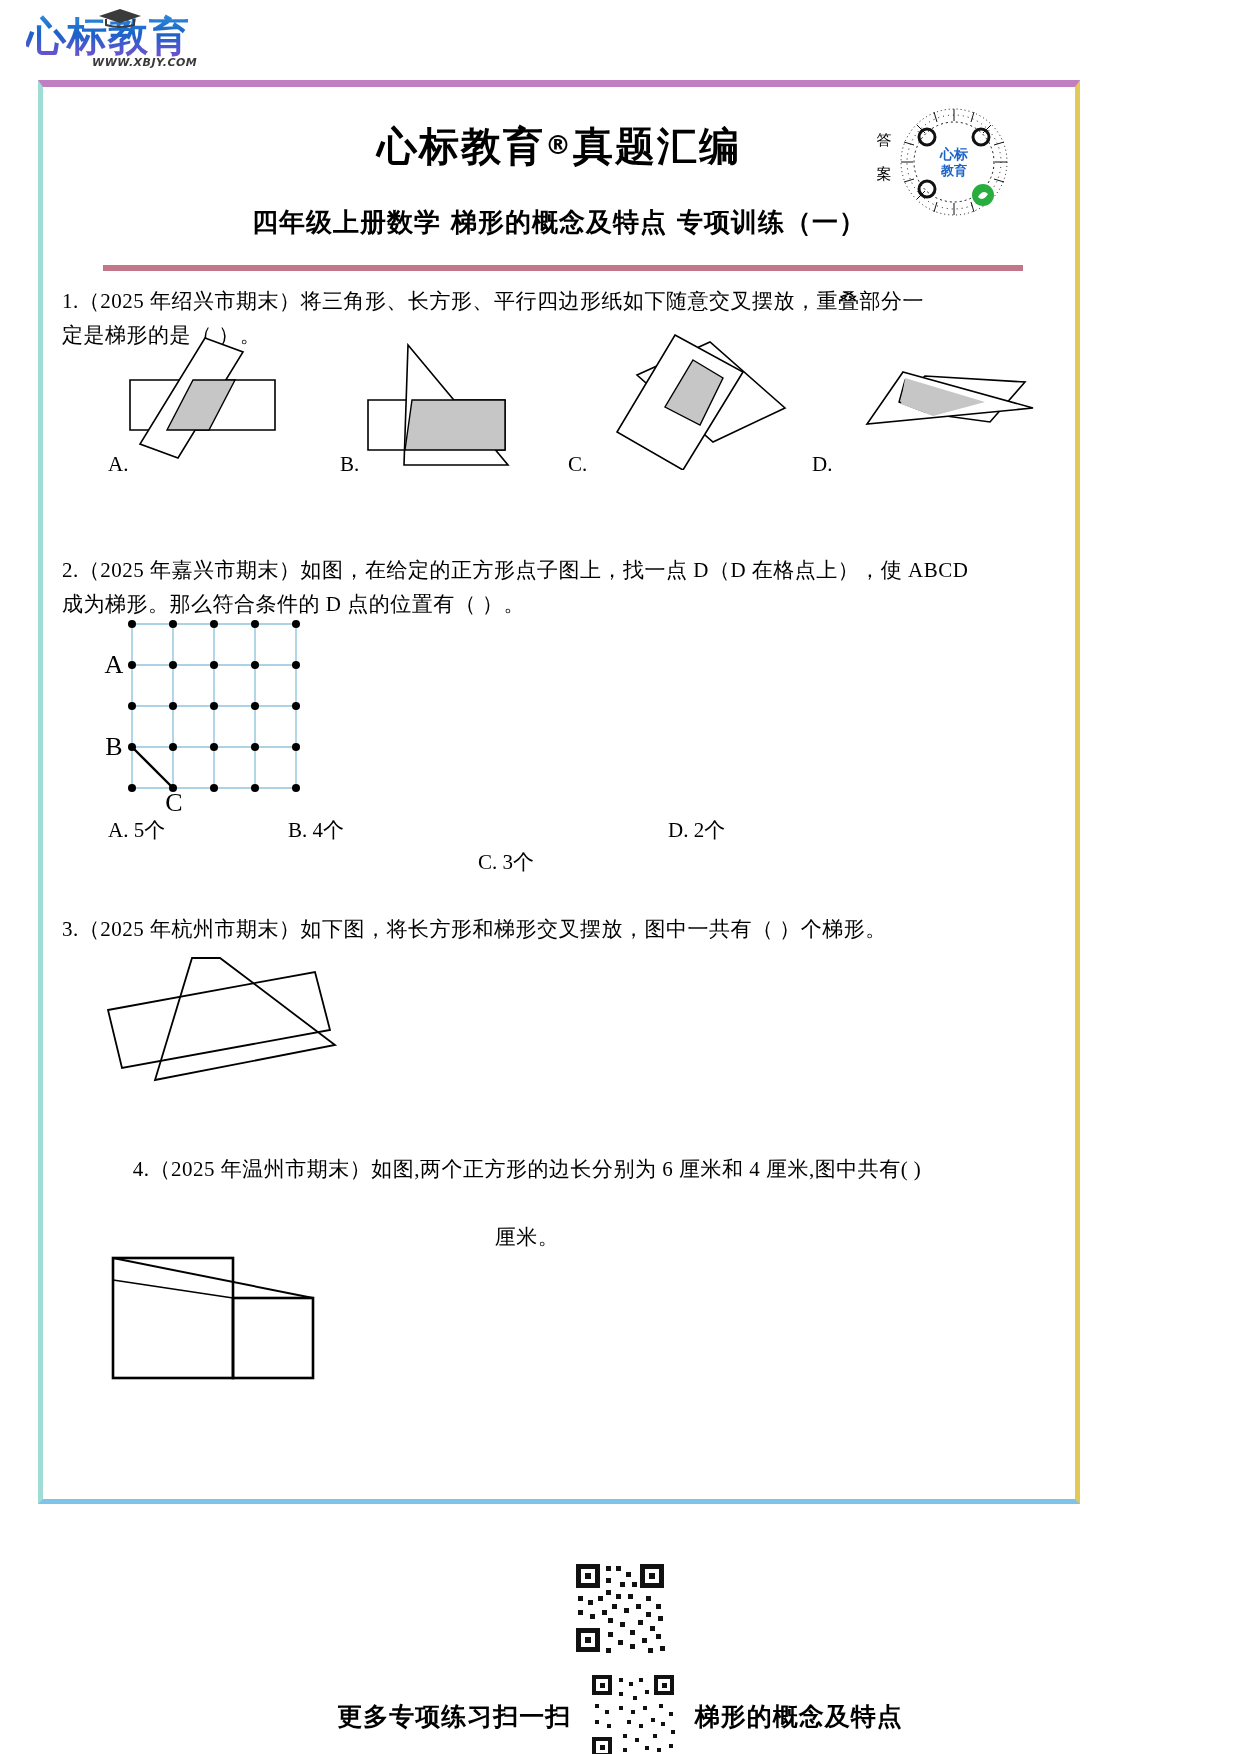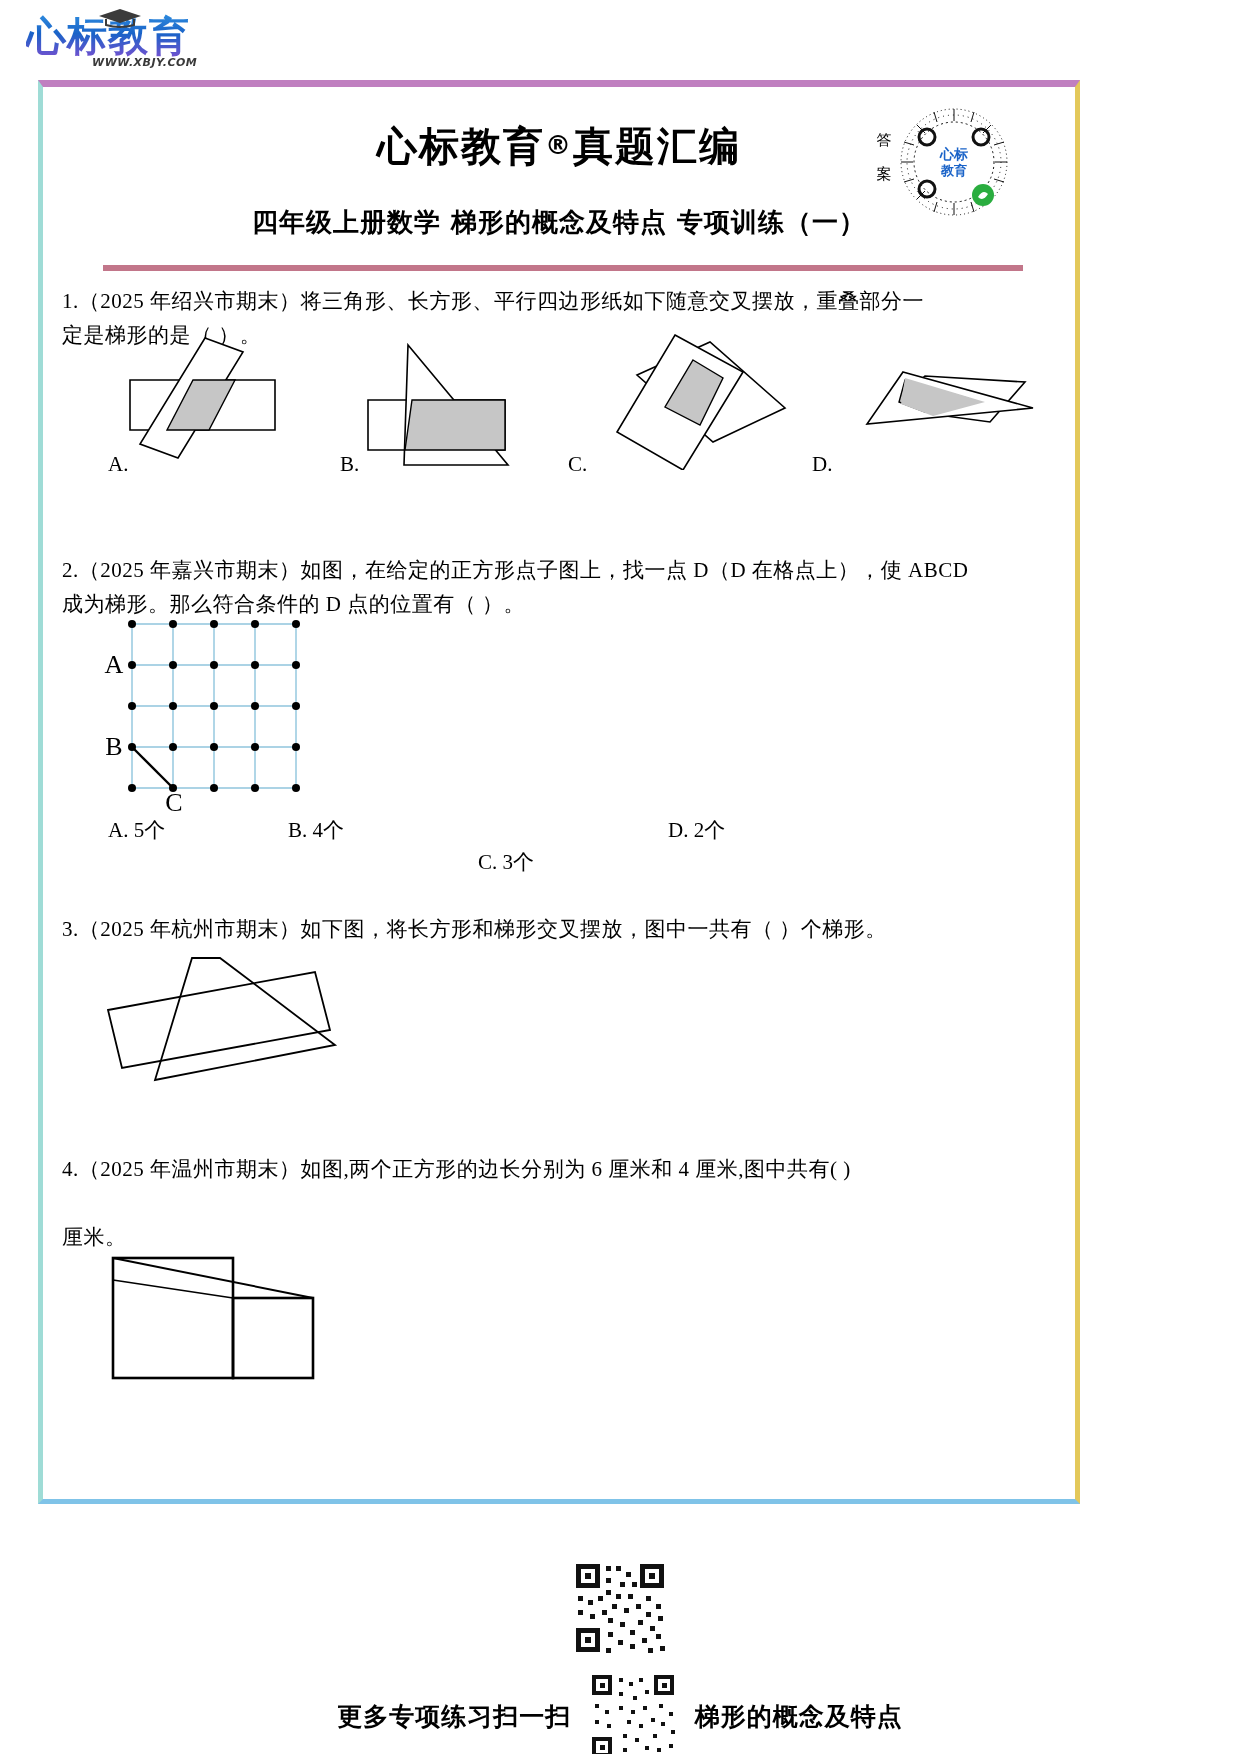--- a/index.html
+++ b/index.html
@@ -303,21 +303,21 @@
   <span>3.</span><span>（2025 年杭州市期末）</span><span>如下图，将长方形和梯形交叉摆放，图中一共有（        ）个梯形。</span>
 </div>
 
 <div class="fig" style="left:100px; top:950px;">
   <svg width="280" height="140" viewBox="0 0 280 140">
     <polygon points="8,60 215,22 230,80 22,118" fill="none" stroke="#000" stroke-width="1.8"></polygon>
     <polygon points="92,8 120,8 235,95 55,130" fill="none" stroke="#000" stroke-width="1.8"></polygon>
   </svg>
 </div>
 
-<div class="q" style="top:1152px;">
+<div class="q" style="top:1152px;text-align:center;">
   <span>4.</span><span>（2025 年温州市期末）</span><span>如图,两个正方形的边长分别为 6 厘米和 4 厘米,图中共有(            )</span><br>
   <br>
   <span>厘米。</span>
 </div>
 
 <div class="fig" style="left:105px; top:1250px;">
   <svg width="230" height="140" viewBox="0 0 230 140">
     <rect x="8" y="8" width="120" height="120" fill="none" stroke="#000" stroke-width="2.6"></rect>
     <rect x="128" y="48" width="80" height="80" fill="none" stroke="#000" stroke-width="2.6"></rect>
     <line x1="8" y1="8" x2="208" y2="48" stroke="#000" stroke-width="2"></line>

